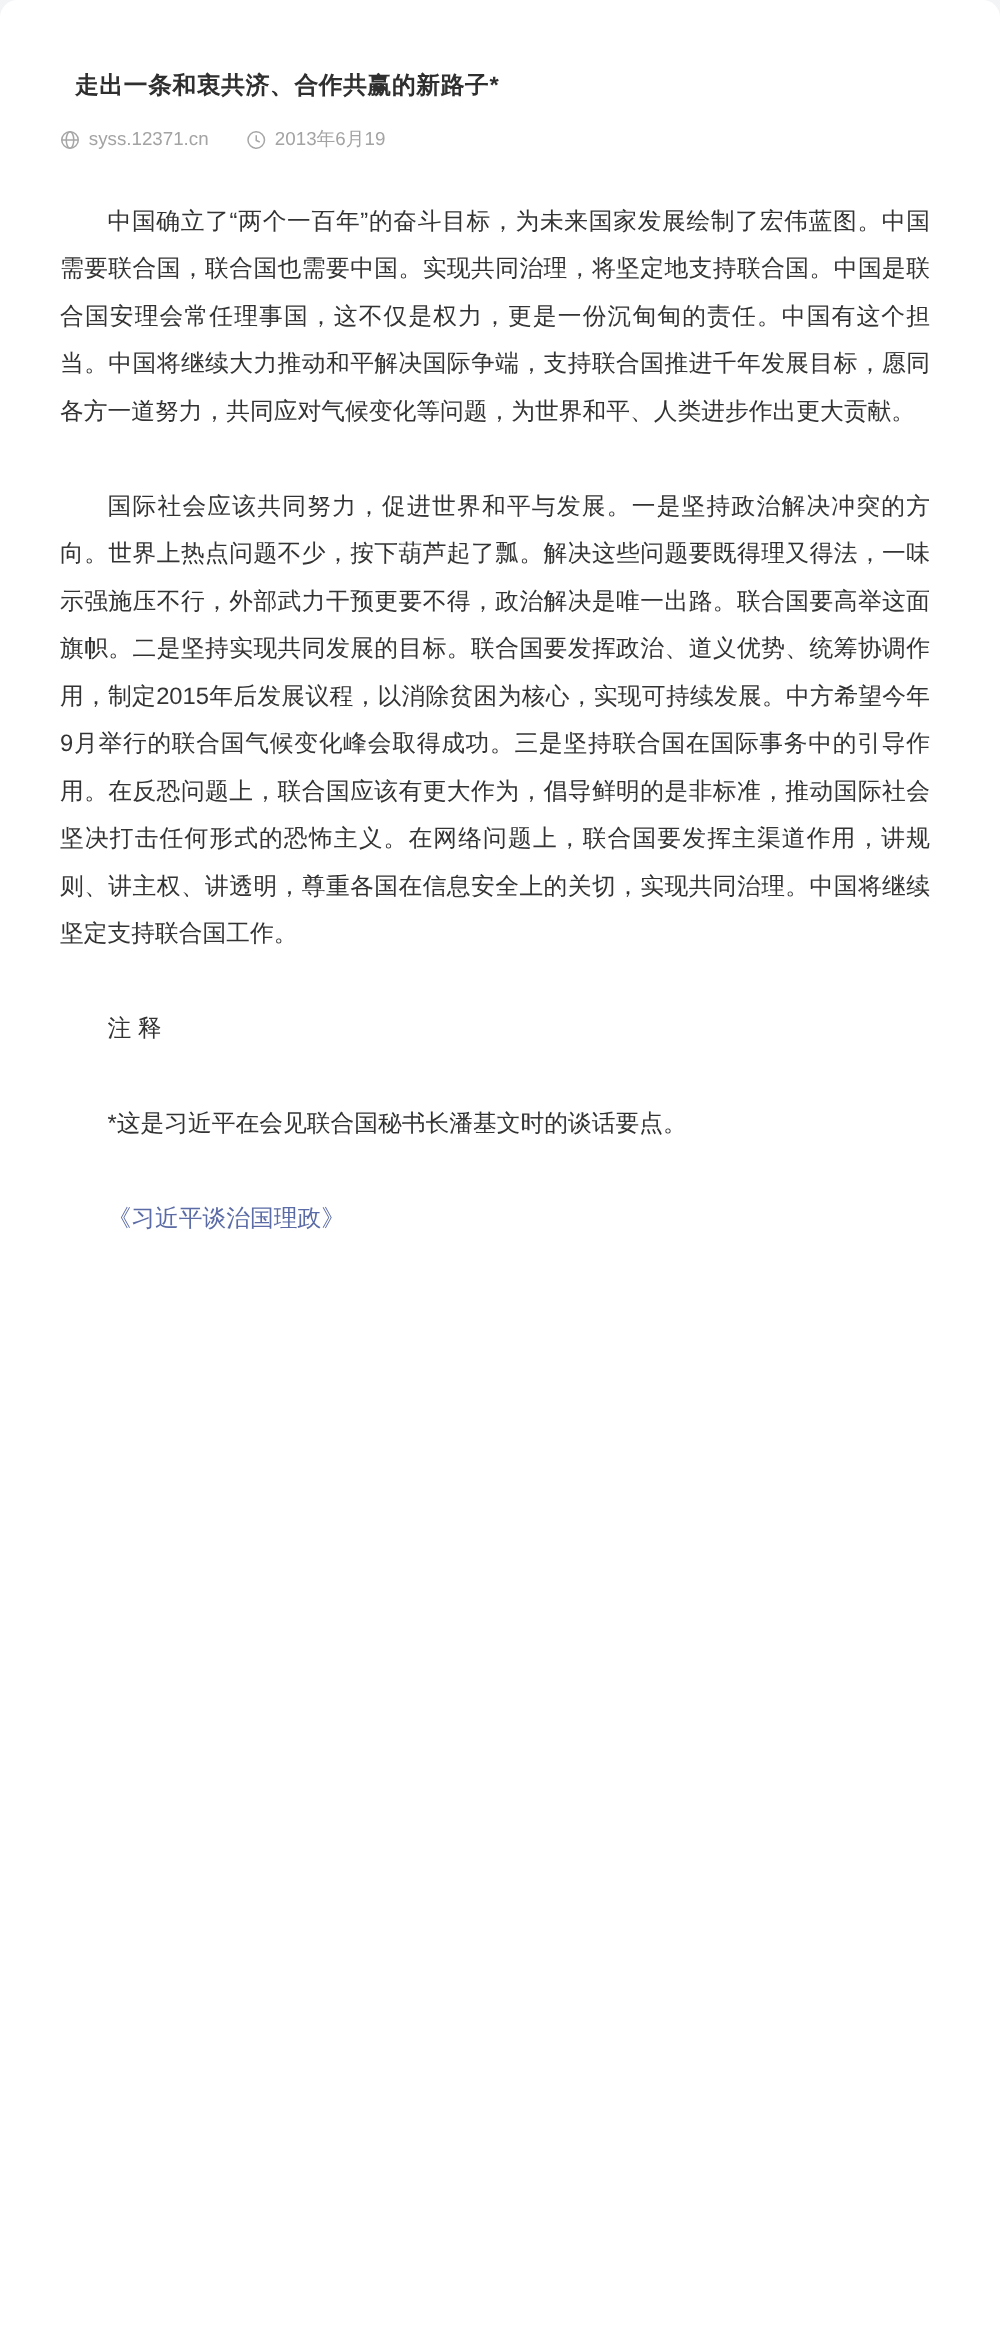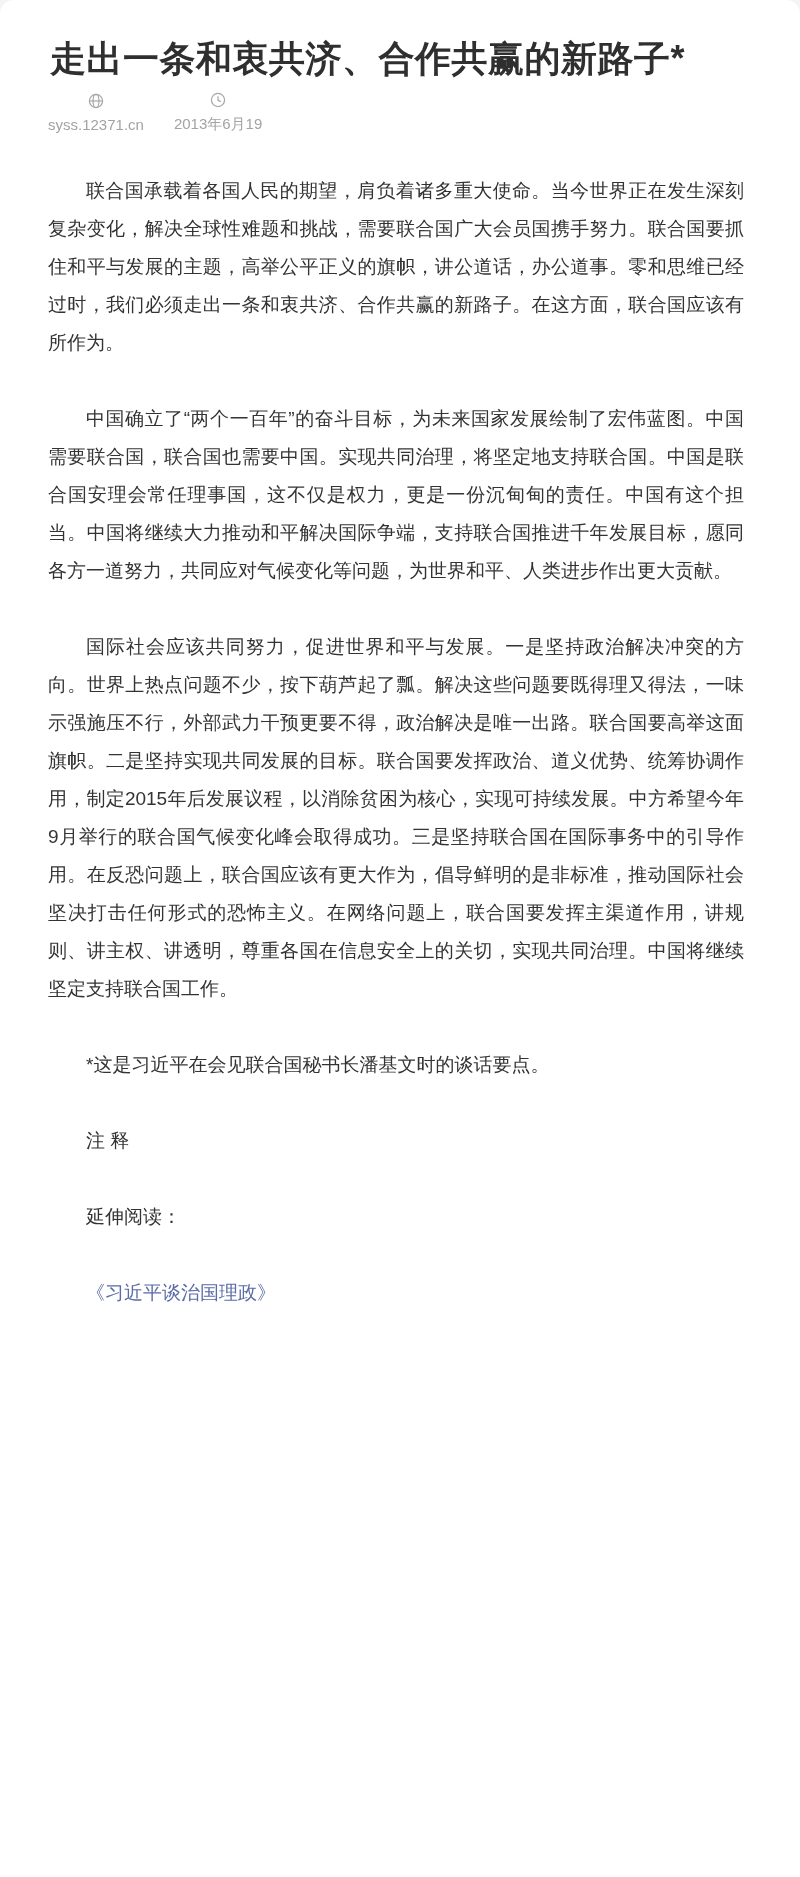--- a/index.html
+++ b/index.html
@@ -11,40 +11,39 @@
   .page-card {
     box-sizing: border-box;
     width: 800px;
     min-height: 1877px;
     margin: 0 auto;
     background: #ffffff;
     border-radius: 14px 14px 0 0;
     padding: 40px 56px 80px 48px;
   }
   h1.article-title {
-    margin: 2px;
-    font-size: 36px;
+    margin: 12px;
+    font-size: 19px;
     line-height: 34px;
     font-weight: bold;
     color: #2f2f2f;
     letter-spacing: 0.5px;
   }
   .meta-row {
     margin-top: 16px;
     display: flex;
     align-items: center;
     gap: 30px;
     color: #a3a3a3;
     font-size: 15px;
   }
   .meta-item {
     display: inline-flex;
     align-items: center;
     gap: 7px;
-    flex-direction: column;
   }
   .meta-item svg {
     display: block;
   }
   .article-body {
     margin-top: 28px;
     color: #333333;
     font-size: 19px;
     line-height: 38px;
     text-align: justify;
@@ -89,34 +88,32 @@
           <circle cx="8" cy="8" r="6.6"></circle>
           <polyline points="8,4.2 8,8.4 10.8,9.6"></polyline>
         </svg>
       </span>
       <span>2013年6月19</span>
     </span>
   </div>
 
   <div class="article-body">
 
-    <p>联合国承载着各国人民的期望，肩负着诸多重大使命。当今世界正在发生深刻复杂变化，解决全球性难题和挑战，需要联合国广大会员国携手努力。联合国要抓住和平与发展的主题，高举公平正义的旗帜，讲公道话，办公道事。零和思维已经过时，我们必须走出一条和衷共济、合作共赢的新路子。在这方面，联合国应该有所作为。</p>
 
     <p>中国确立了“两个一百年”的奋斗目标，为未来国家发展绘制了宏伟蓝图。中国需要联合国，联合国也需要中国。实现共同治理，将坚定地支持联合国。中国是联合国安理会常任理事国，这不仅是权力，更是一份沉甸甸的责任。中国有这个担当。中国将继续大力推动和平解决国际争端，支持联合国推进千年发展目标，愿同各方一道努力，共同应对气候变化等问题，为世界和平、人类进步作出更大贡献。</p>
 
 
 
     <p>国际社会应该共同努力，促进世界和平与发展。一是坚持政治解决冲突的方向。世界上热点问题不少，按下葫芦起了瓢。解决这些问题要既得理又得法，一味示强施压不行，外部武力干预更要不得，政治解决是唯一出路。联合国要高举这面旗帜。二是坚持实现共同发展的目标。联合国要发挥政治、道义优势、统筹协调作用，制定2015年后发展议程，以消除贫困为核心，实现可持续发展。中方希望今年9月举行的联合国气候变化峰会取得成功。三是坚持联合国在国际事务中的引导作用。在反恐问题上，联合国应该有更大作为，倡导鲜明的是非标准，推动国际社会坚决打击任何形式的恐怖主义。在网络问题上，联合国要发挥主渠道作用，讲规则、讲主权、讲透明，尊重各国在信息安全上的关切，实现共同治理。中国将继续坚定支持联合国工作。</p>
 
 
 
+    <p>注 释</p>
+
     <p>*这是习近平在会见联合国秘书长潘基文时的谈话要点。</p>
 
-    <p>注 释</p>
 
-
-    <p>延伸阅读：</p>
 
     <p><a class="further-link">《习近平谈治国理政》</a></p>
 
   </div>
 
 </div>
 
 </body></html>

